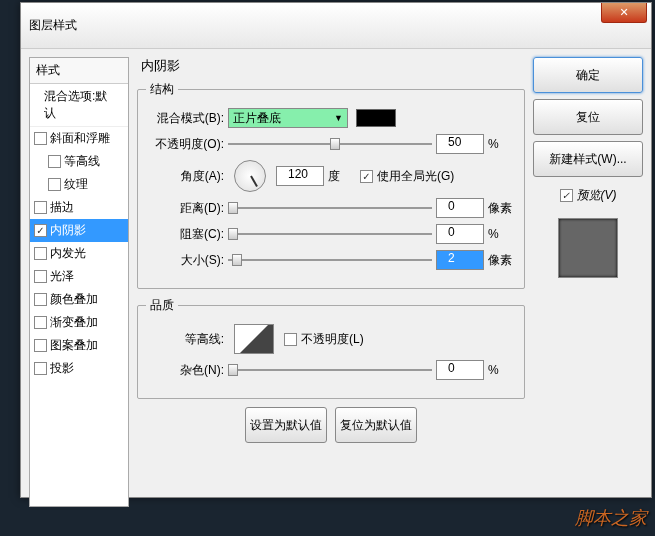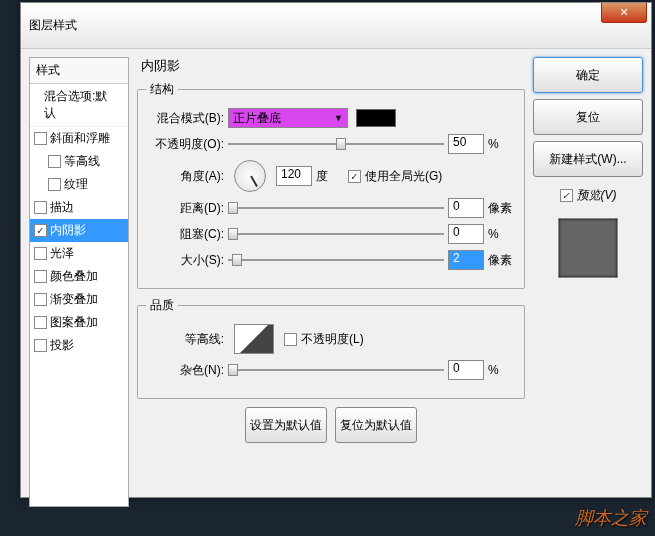--- a/index.html
+++ b/index.html
@@ -14,27 +14,27 @@
 .style-item { padding: 3px 4px; display: flex; align-items: center; gap: 3px; }
 .style-item.indent { padding-left: 18px; }
 .style-item.selected { background: #3399ff; color: #fff; }
 .chk { width: 13px; height: 13px; border: 1px solid #888; background: #fff; display: inline-flex; align-items: center; justify-content: center; font-size: 10px; color: #333; }
 .chk.on::after { content: "✓"; }
 .center { flex: 1; }
 fieldset { border: 1px solid #aaa; border-radius: 2px; padding: 10px 8px 12px; margin-bottom: 8px; }
 legend { padding: 0 4px; }
 .row { display: flex; align-items: center; margin-bottom: 6px; gap: 4px; }
 .lbl { width: 78px; text-align: right; }
-.combo { flex: 0 0 120px; height: 20px; border: 1px solid #888; background: #d946ef; display: flex; align-items: center; padding: 3px 4px; justify-content: space-between; }
+.combo { flex: 0 0 120px; height: 20px; border: 1px solid #888; background: #86efac; display: flex; align-items: center; padding: 3px 4px; justify-content: space-between; }
 .combo .arrow { font-size: 9px; }
 .swatch { width: 40px; height: 18px; border: 1px solid #666; background: #000; margin-left: 4px; }
 .slider { flex: 1; height: 18px; position: relative; display: flex; align-items: center; }
 .track { height: 2px; background: #999; width: 100%; position: relative; }
 .thumb { position: absolute; top: -5px; width: 10px; height: 12px; background: linear-gradient(#fff,#ccc); border: 1px solid #888; }
-.num { width: 36px; height: 20px; border: 1px solid #888; background: #fff; padding: 0 4px; text-align: left; }
+.num { width: 48px; height: 20px; border: 1px solid #888; background: #fff; padding: 0 11px; text-align: left; }
 .num.hl { background: #3399ff; color: #fff; }
 .unit { width: 28px; }
 .dial { width: 32px; height: 32px; border: 1px solid #888; border-radius: 50%; background: radial-gradient(#fff,#ddd); position: relative; margin: 0 6px; }
 .dial::after { content: ""; position: absolute; left: 50%; top: 50%; width: 2px; height: 12px; background: #333; transform-origin: top; transform: rotate(-30deg); }
 .contour { width: 40px; height: 30px; border: 1px solid #888; background: linear-gradient(135deg,#fff 49%,#444 51%); margin: 0 6px; }
 .btn { height: 36px; border: 1px solid #888; background: linear-gradient(#fff,#e0e0e0); border-radius: 3px; padding: 0 4px; cursor: pointer; }
 .btn-row { display: flex; gap: 8px; justify-content: center; margin-top: 4px; }
 .right { width: 110px; display: flex; flex-direction: column; gap: 6px; align-items: stretch; }
 .right .btn { width: 100%; }
 .btn.primary { border: 1px solid #4a90d9; box-shadow: 0 0 3px #4a90d9; }
@@ -70,20 +70,24 @@
           <div class="style-item">
             <span class="chk"></span>
             <span>描边</span>
           </div>
           <div class="style-item selected">
             <span class="chk on"></span>
             <span>内阴影</span>
           </div>
           <div class="style-item">
             <span class="chk"></span>
+            <span>内发光</span>
+          </div>
+          <div class="style-item">
+            <span class="chk"></span>
             <span>光泽</span>
           </div>
           <div class="style-item">
             <span class="chk"></span>
             <span>颜色叠加</span>
           </div>
           <div class="style-item">
             <span class="chk"></span>
             <span>渐变叠加</span>
           </div>

